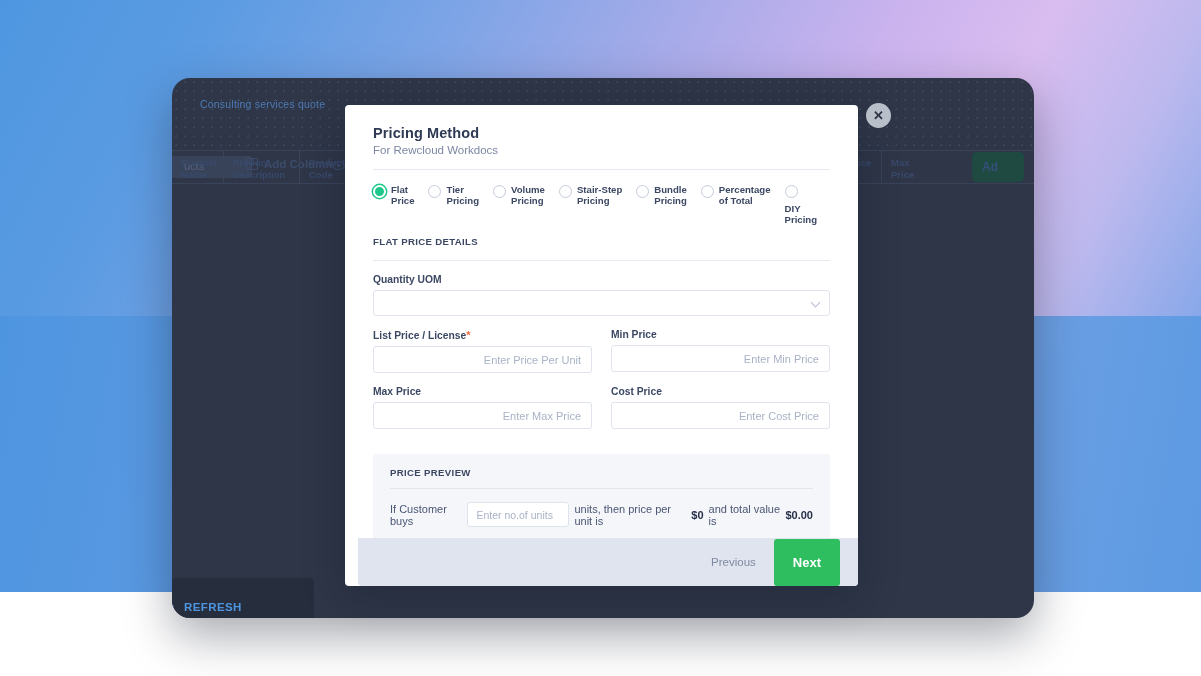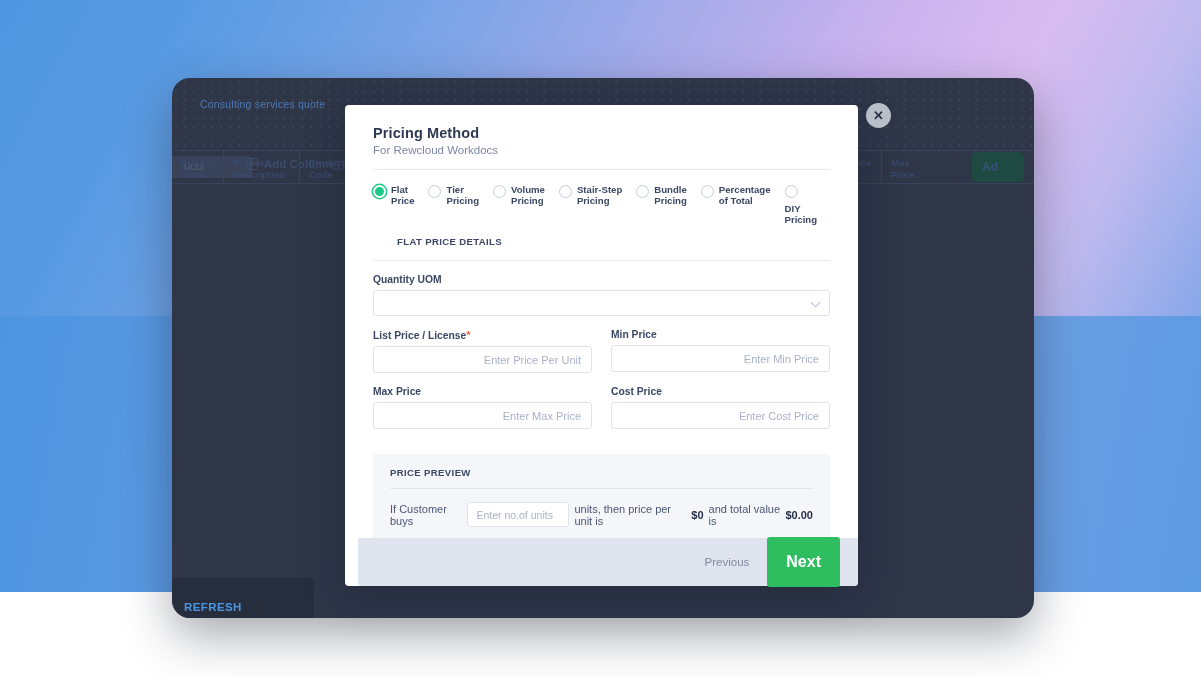--- a/index.html
+++ b/index.html
@@ -271,21 +271,20 @@
     line-height: 1.15;
     white-space: pre-line;
   }
 
   .section-head {
     margin-top: 11px;
     font-size: 9.6px;
     font-weight: bold;
     letter-spacing: .35px;
     color: #3b4763;
-    margin-left: 24px;
   }
 
   .field-label {
     font-size: 10.3px;
     font-weight: bold;
     color: #3b4763;
     margin-bottom: 5px;
   }
   .req { color: #ef6b3a; font-size: 11px; }
 
@@ -388,21 +387,21 @@
     font-size: 11.5px;
     color: #808aa2;
     background: none;
     border: none;
     cursor: pointer;
     font-family: "Liberation Sans", sans-serif;
   }
   .btn-next {
     background: #2ebd5f;
     color: #fff;
-    font-size: 16px;
+    font-size: 13px;
     font-weight: bold;
     border: none;
     border-radius: 3px;
     padding: 16px 19px;
     cursor: pointer;
     font-family: "Liberation Sans", sans-serif;
   }
 
   
   .close-btn {

